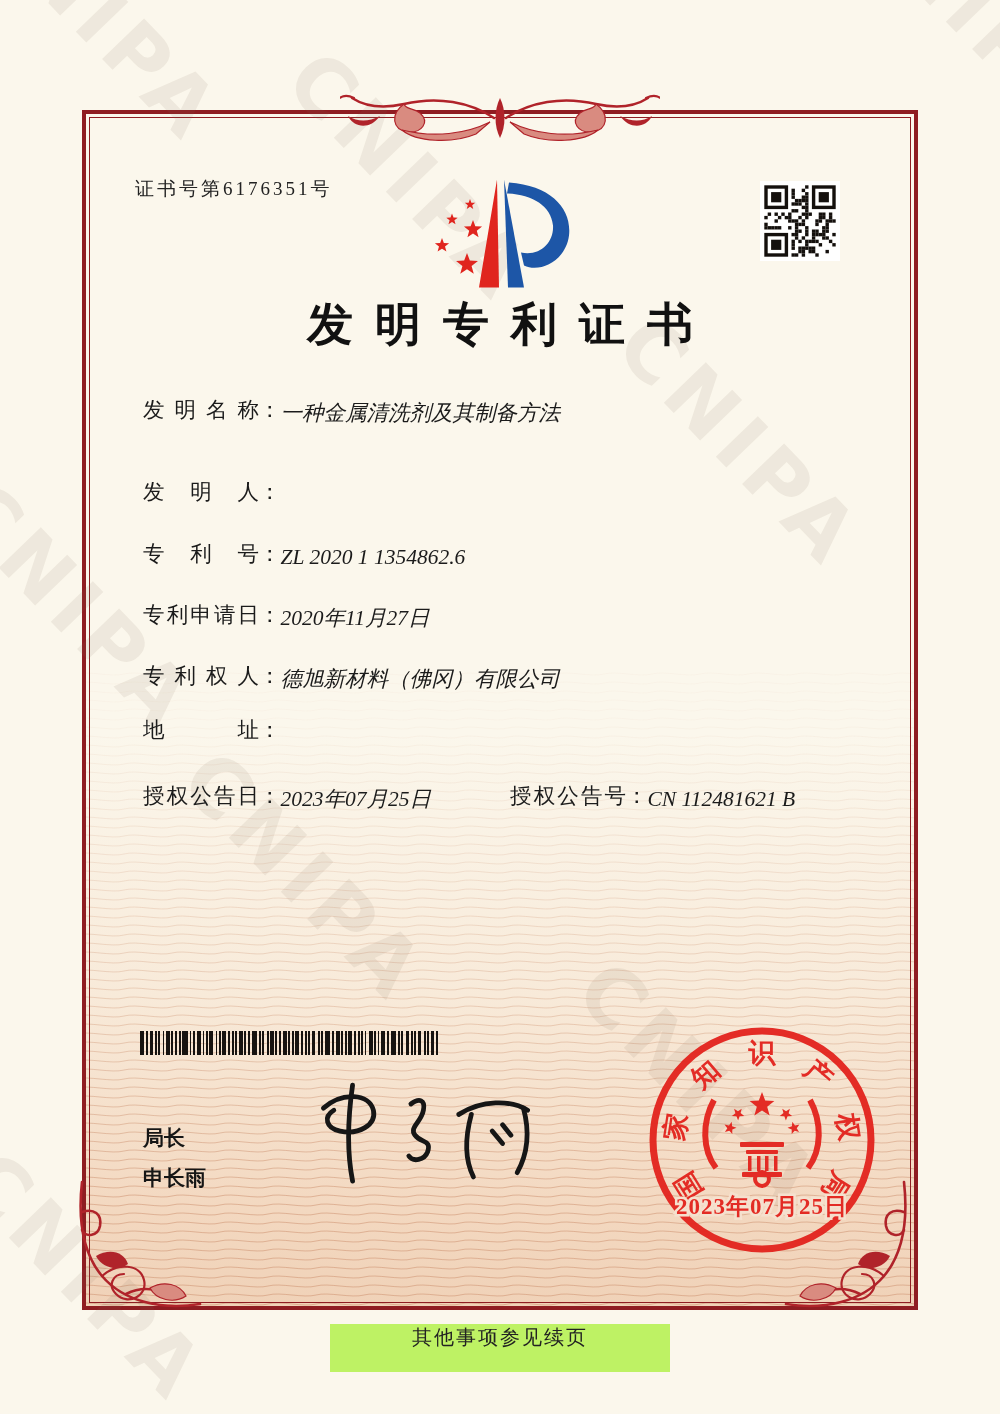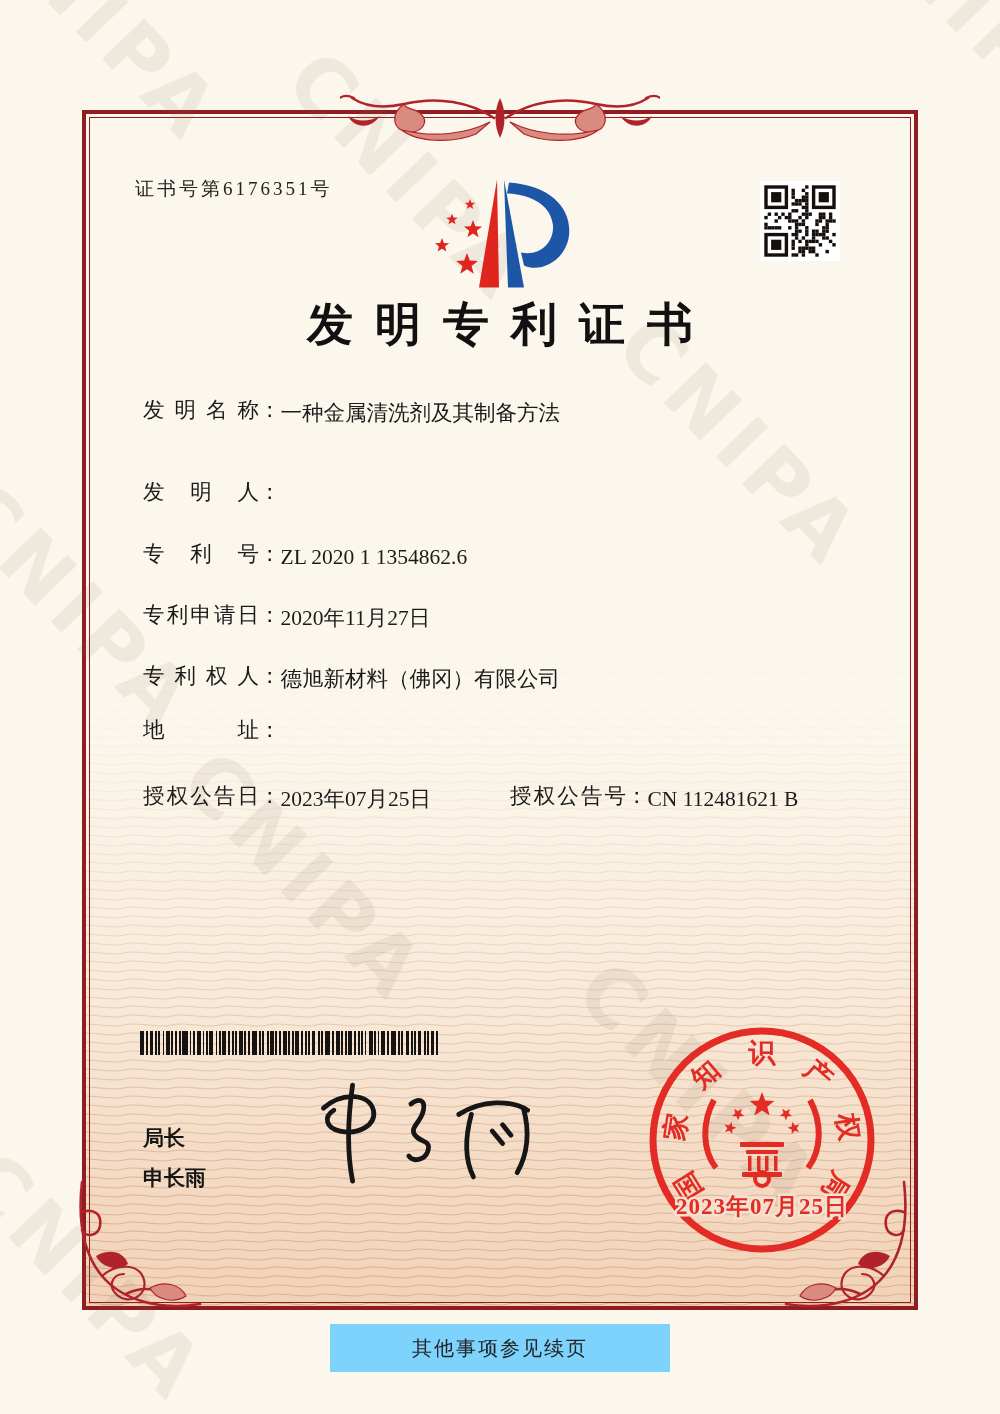--- a/index.html
+++ b/index.html
@@ -17,34 +17,34 @@
   .ornament{position:absolute;z-index:3;pointer-events:none;}
   .cert-no{position:absolute;left:135px;top:176px;font-size:19px;letter-spacing:3px;color:#222;}
   .logo{position:absolute;left:400px;top:156px;width:200px;height:148px;}
   .qr{position:absolute;left:760px;top:181px;width:80px;height:80px;}
   .title{position:absolute;left:0;top:294px;width:1000px;text-align:center;font-size:46px;
          font-weight:700;letter-spacing:22px;padding-left:22px;box-sizing:border-box;color:#111;}
   .row{position:absolute;left:143px;display:flex;align-items:flex-start;font-size:21.5px;line-height:1.35;}
   .row.second{left:510px;}
   .flabel{flex:none;width:116px;text-align:justify;text-align-last:justify;-moz-text-align-last:justify;}
   .colon{flex:none;}
-  .fvalue{flex:none;max-width:640px;white-space:pre-line;line-height:1.6;}
+  .fvalue{flex:none;max-width:640px;white-space:pre-line;line-height:1.6;font-style:italic;}
   .paras{position:absolute;left:143px;top:826px;width:737px;font-size:19.2px;line-height:1.58;
          text-align:justify;color:#222;}
   .paras p{margin:0 0 10px 0;text-indent:2em;}
   .barcode{position:absolute;left:140px;top:1031px;width:302px;height:24px;}
   .signer{position:absolute;left:143px;font-size:21px;color:#161616;font-weight:bold;}
   .sig{position:absolute;left:288px;top:1070px;width:250px;height:120px;}
   .seal{position:absolute;left:644px;top:1022px;width:236px;height:236px;opacity:.95;z-index:3;}
   .seal text{fill:#e3231d;font-weight:700;font-family:"Liberation Serif","DejaVu Serif",serif;}
   .seal .ring text{font-size:27px;}
   .seal-date{font-size:23px;letter-spacing:1px;paint-order:stroke;stroke:#f6e2d0;stroke-width:5px;}
   .page-footer{position:absolute;left:0;top:1287px;width:1000px;text-align:center;font-size:17px;color:#333;}
-  .note{position:absolute;left:330px;top:1324px;width:340px;height:48px;background:#7dd3fc;
-        display:flex;align-items:center;justify-content:center;font-size:20px;letter-spacing:2px;color:#222;}
+  .note{position:absolute;left:330px;top:1324px;width:340px;height:48px;background:#bef264;
+        display:flex;justify-content:center;font-size:20px;letter-spacing:2px;color:#222;}
   .orn-stroke{stroke:#b0232a;fill:none;stroke-linecap:round;}
   .orn-fill{fill:#b0232a;}
   .orn-lite{fill:#d98b80;stroke:#b0232a;stroke-width:1.2;}
 </style>
 </head>
 <body>
 
 <div class="page">
 
   <div class="wm" style="left:-55px;top:-30px">CNIPA</div>

